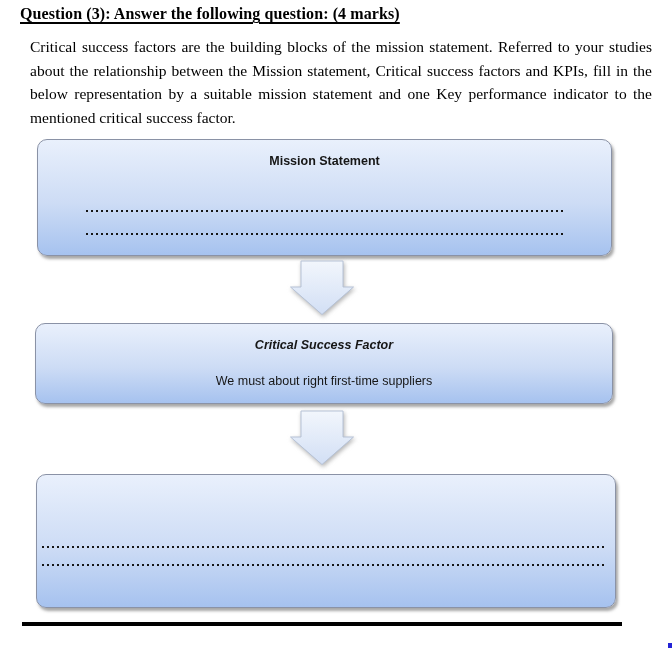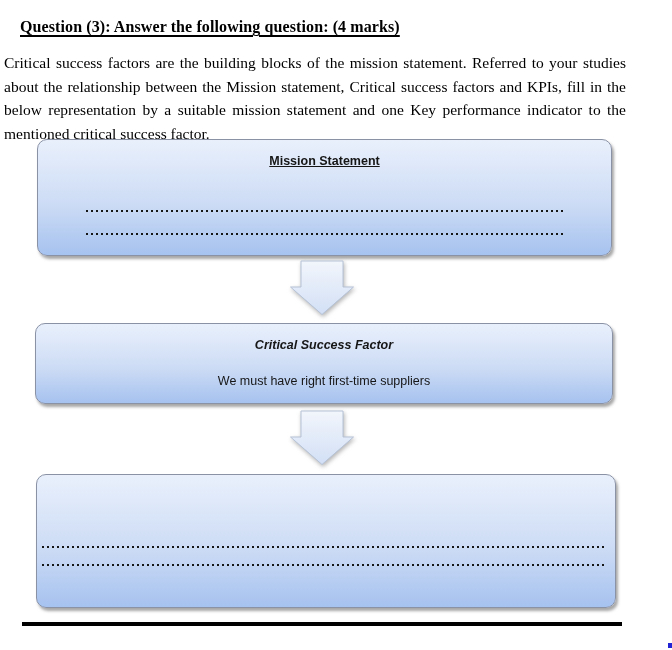--- a/index.html
+++ b/index.html
@@ -8,38 +8,37 @@
     width: 672px;
     height: 650px;
     background: #ffffff;
     font-family: "Liberation Serif", serif;
     color: #000;
     overflow: hidden;
   }
   .q-title {
     position: absolute;
     left: 20px;
-    top: 18px;
+    top: 5px;
     font-size: 16px;
     font-weight: bold;
     text-decoration: underline;
     text-decoration-thickness: 1.5px;
     text-underline-offset: 3px;
     letter-spacing: 0.1px;
     white-space: nowrap;
   }
   .q-para {
     position: absolute;
-    left: 4px;
+    left: 30px;
     top: 35px;
     width: 622px;
     font-size: 15.5px;
     line-height: 23.5px;
     text-align: justify;
-    margin-top: 16px;
   }
   .flow-box {
     position: absolute;
     border: 1px solid #8a92a6;
     border-radius: 10px;
     background: linear-gradient(180deg, #e9f0fc 0%, #cddcf5 55%, #a6c2ef 100%);
     box-shadow: 2px 3px 3px rgba(95, 95, 95, 0.55);
     font-family: "Liberation Sans", sans-serif;
   }
   .box-title {
@@ -88,40 +87,40 @@
 </head>
 <body>
 
 <div class="page">
 
   <div class="q-title">Question (3): Answer the following question: (4 marks)</div>
 
   <div class="q-para">Critical success factors are the building blocks of the mission statement. Referred to your studies about the relationship between the Mission statement, Critical success factors and KPIs, fill in the below representation by a suitable mission statement and one Key performance indicator to the mentioned critical success factor.</div>
 
   <div class="flow-box" style="left:37px; top:139px; width:573px; height:115px;">
-    <div class="box-title" style="top:14px;text-decoration:underline;">Mission Statement</div>
+    <div class="box-title" style="top:14px;">Mission Statement</div>
     <div class="dotted-line" style="left:48px; width:478px; top:70px;"></div>
     <div class="dotted-line" style="left:48px; width:478px; top:93px;"></div>
   </div>
 
   <div class="arrow-wrap" style="left:289px; top:260px;">
     <svg width="66" height="56" viewBox="0 0 66 56" xmlns="http://www.w3.org/2000/svg">
       <defs>
         <linearGradient id="agrad1" x1="0" y1="0" x2="0" y2="1">
           <stop offset="0" stop-color="#f2f6fc"></stop>
           <stop offset="1" stop-color="#d2dff5"></stop>
         </linearGradient>
       </defs>
       <path d="M12 1 L54 1 L54 27 L64.5 27 L33 54.5 L1.5 27 L12 27 Z" fill="url(#agrad1)" stroke="#b6c2d6" stroke-width="1"></path>
     </svg>
   </div>
 
   <div class="flow-box" style="left:35px; top:323px; width:576px; height:79px;">
     <div class="box-title" style="top:14px;font-style:italic;">Critical Success Factor</div>
-    <div class="box-text" style="top:50px;">We must have right first-time suppliers</div>
+    <div class="box-text" style="top:50px;">We must about right first-time suppliers</div>
   </div>
 
   <div class="arrow-wrap" style="left:289px; top:410px;">
     <svg width="66" height="56" viewBox="0 0 66 56" xmlns="http://www.w3.org/2000/svg">
       <defs>
         <linearGradient id="agrad2" x1="0" y1="0" x2="0" y2="1">
           <stop offset="0" stop-color="#f2f6fc"></stop>
           <stop offset="1" stop-color="#d2dff5"></stop>
         </linearGradient>
       </defs>

